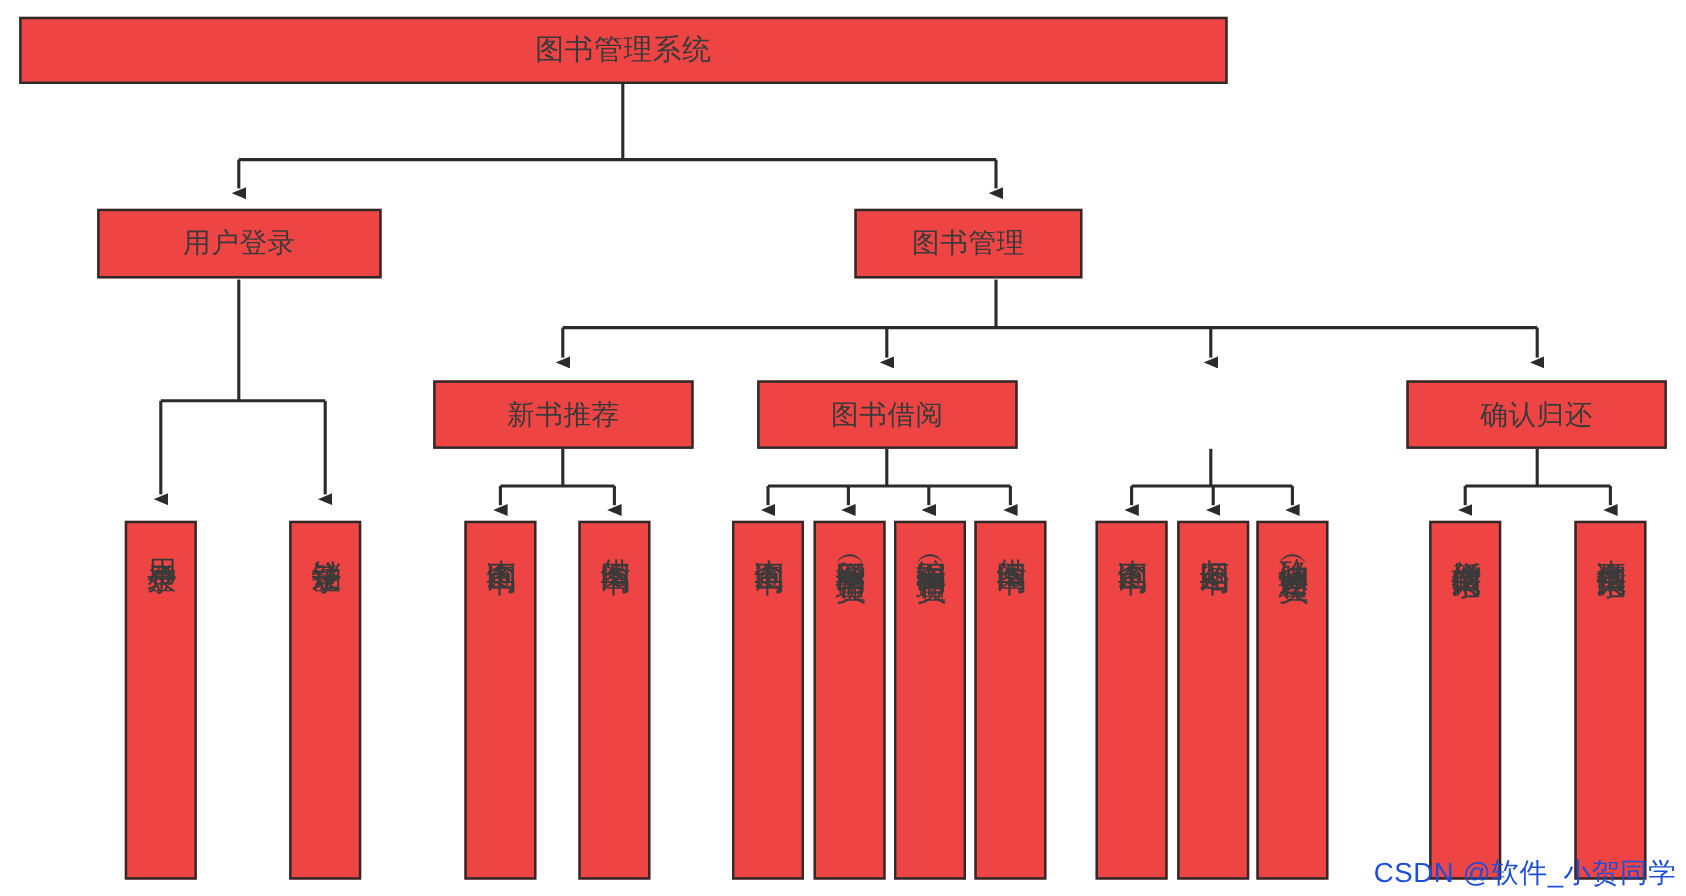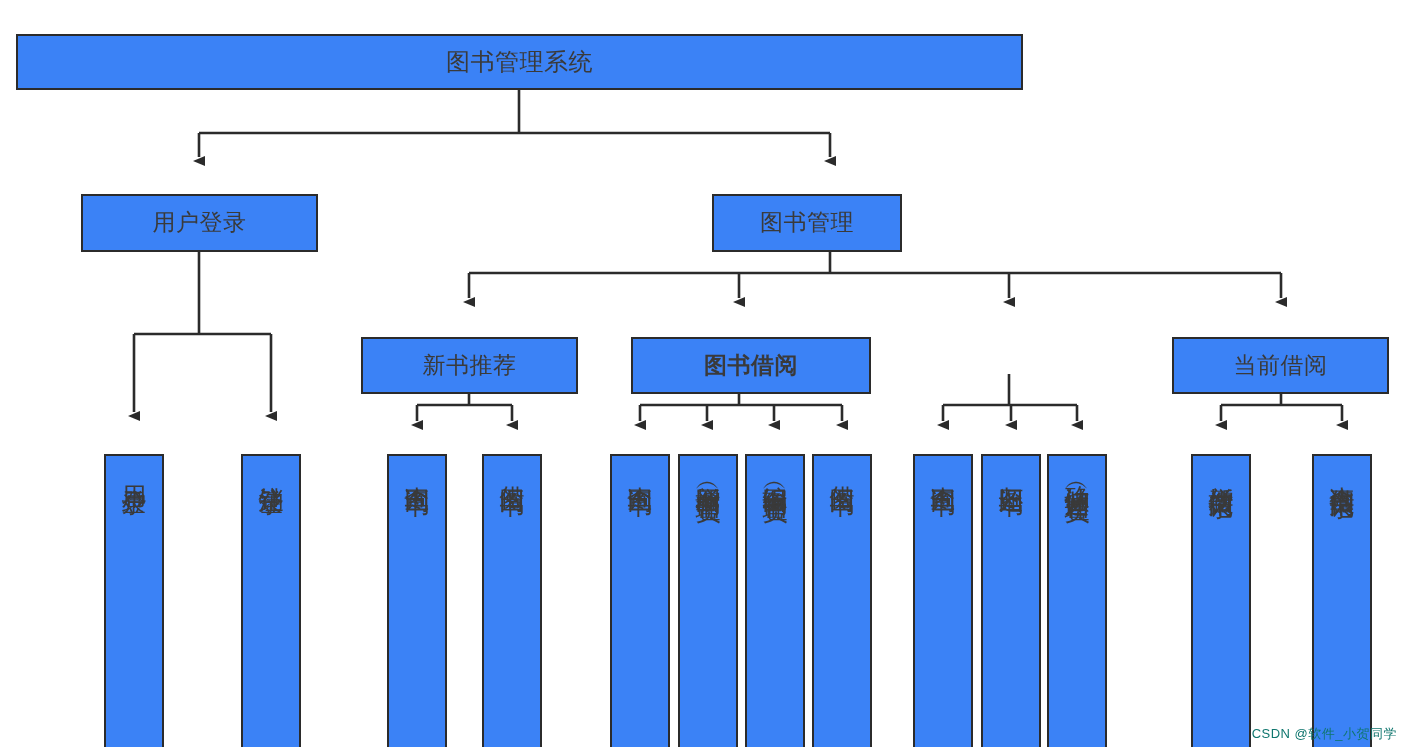--- a/index.html
+++ b/index.html
@@ -22,28 +22,27 @@
     position: absolute;
     left: 0;
     top: 0;
     width: 1405px;
     height: 747px;
     pointer-events: none;
   }
   .node {
     position: absolute;
     box-sizing: border-box;
-    background: #3b82f6;
+    background: #ef4444;
     border: 2.5px solid #2b2b2b;
     display: flex;
     align-items: center;
     justify-content: center;
     color: #3a3a3a;
     z-index: 2;
-    margin-top: 20px;
   }
   .node .node-label {
     display: block;
     text-align: center;
     line-height: 1.12;
     color: #3a3a3a;
     white-space: pre;
   }
   .node.horizontal .node-label {
     font-size: 23px;
@@ -61,22 +60,22 @@
     writing-mode: vertical-rl;
     text-orientation: upright;
     font-size: 25px;
     letter-spacing: 2px;
     line-height: 1.0;
   }
   #watermark {
     position: absolute;
     right: 8px;
     bottom: 4px;
-    font-size: 13px;
-    color: #0f766e;
+    font-size: 23px;
+    color: #1d4ed8;
     letter-spacing: 0.5px;
     z-index: 5;
     white-space: nowrap;
   }
 </style>
 </head>
 <body>
 
 <div id="diagram-root">
 
@@ -137,25 +136,25 @@
   <div class="node horizontal" style="left:81px; top:174px; width:237px; height:58px;">
     <span class="node-label">用户登录</span>
   </div>
   <div class="node horizontal" style="left:712px; top:174px; width:190px; height:58px;">
     <span class="node-label">图书管理</span>
   </div>
 
   <div class="node horizontal" style="left:361px; top:317px; width:217px; height:57px;">
     <span class="node-label">新书推荐</span>
   </div>
-  <div class="node horizontal" style="left:631px; top:317px; width:240px; height:57px;font-weight:bold;">
+  <div class="node horizontal" style="left:631px; top:317px; width:217px; height:57px;">
     <span class="node-label">图书借阅</span>
   </div>
   <div class="node horizontal" style="left:1172px; top:317px; width:217px; height:57px;">
-    <span class="node-label">当前借阅</span>
+    <span class="node-label">确认归还</span>
   </div>
 
   <div class="node vertical" style="left:104px; top:434px; width:60px; height:299px;">
     <span class="node-label">用户登录</span>
   </div>
   <div class="node vertical" style="left:241px; top:434px; width:60px; height:299px;">
     <span class="node-label">注销登录</span>
   </div>
 
   <div class="node vertical" style="left:387px; top:434px; width:60px; height:299px;">

